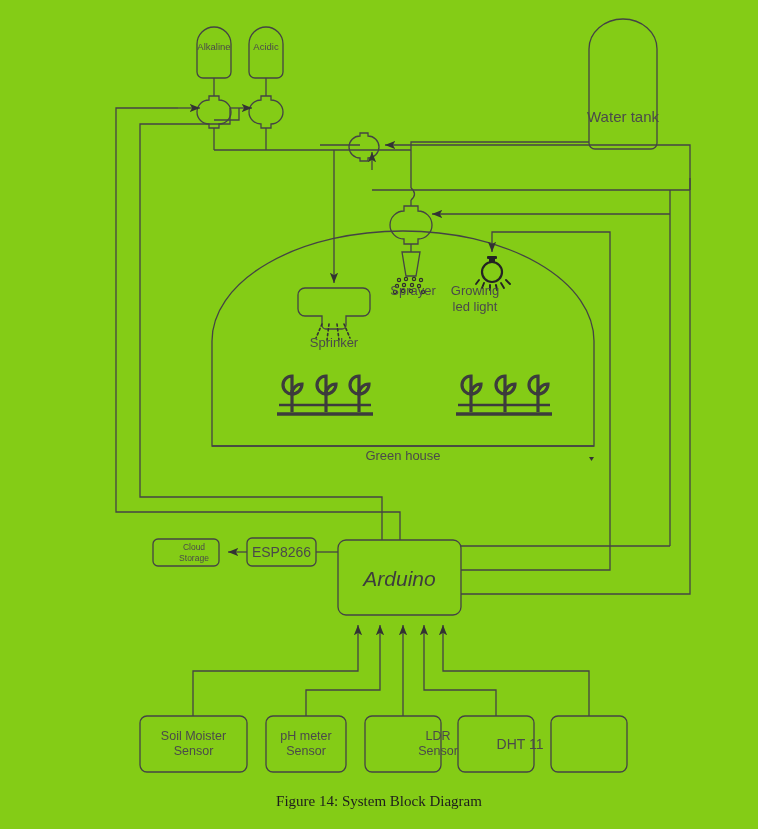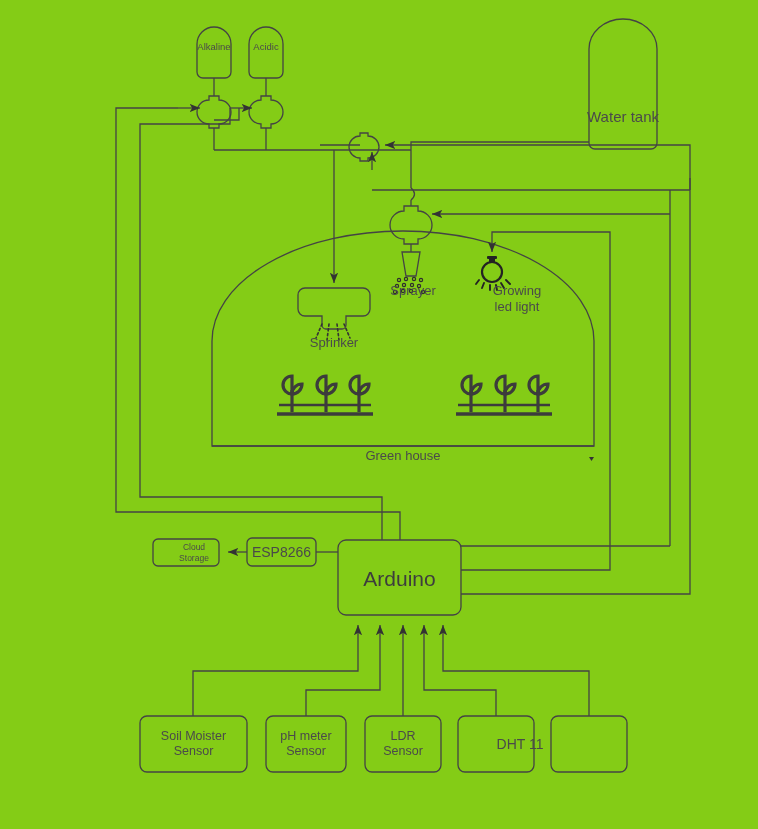--- a/index.html
+++ b/index.html
@@ -183,32 +183,33 @@
     </g>
   </svg>
 
   <div class="lbl tank-label" style="left:184px;top:41px;width:60px;">Alkaline</div>
   <div class="lbl tank-label" style="left:236px;top:41px;width:60px;">Acidic</div>
 
   <div class="lbl watertank-label" style="left:573px;top:108px;width:100px;">Water tank</div>
 
   <div class="lbl node-label" style="left:291px;top:335px;width:86px;">Sprinker</div>
   <div class="lbl node-label" style="left:372px;top:283px;width:82px;">Sprayer</div>
-  <div class="lbl node-label" style="left:483px;top:283px;width:68px;text-align:center;">Growing
+  <div class="lbl node-label" style="left:441px;top:283px;width:68px;text-align:center;">Growing
 led light</div>
 
   <div class="lbl node-label" style="left:353px;top:448px;width:100px;">Green house</div>
 
   <div class="lbl small-label" style="left:155px;top:542px;width:62px;padding-left:8px;">Cloud
 Storage</div>
   <div class="lbl esp-label" style="left:247px;top:544px;width:69px;">ESP8266</div>
-  <div class="lbl arduino-label" style="left:338px;top:566px;width:123px;">Arduino</div>
+  <div class="lbl arduino-label" style="left:338px;top:566px;width:123px;font-style:italic;">Arduino</div>
 
   <div class="lbl sensor-label" style="left:140px;top:729px;width:107px;">Soil Moister
 Sensor</div>
   <div class="lbl sensor-label" style="left:266px;top:729px;width:80px;">pH meter
 Sensor</div>
-  <div class="lbl sensor-label" style="left:365px;top:729px;width:76px;">LDR
+  <div class="lbl sensor-label" style="left:365px;top:729px;width:76px;padding-left:35px;">LDR
 Sensor</div>
   <div class="lbl dht-label" style="left:458px;top:736px;width:76px;">DHT 11</div>
 
+  <div class="caption">Figure 14: System Block Diagram</div>
 
 </div>
 
 </body></html>

